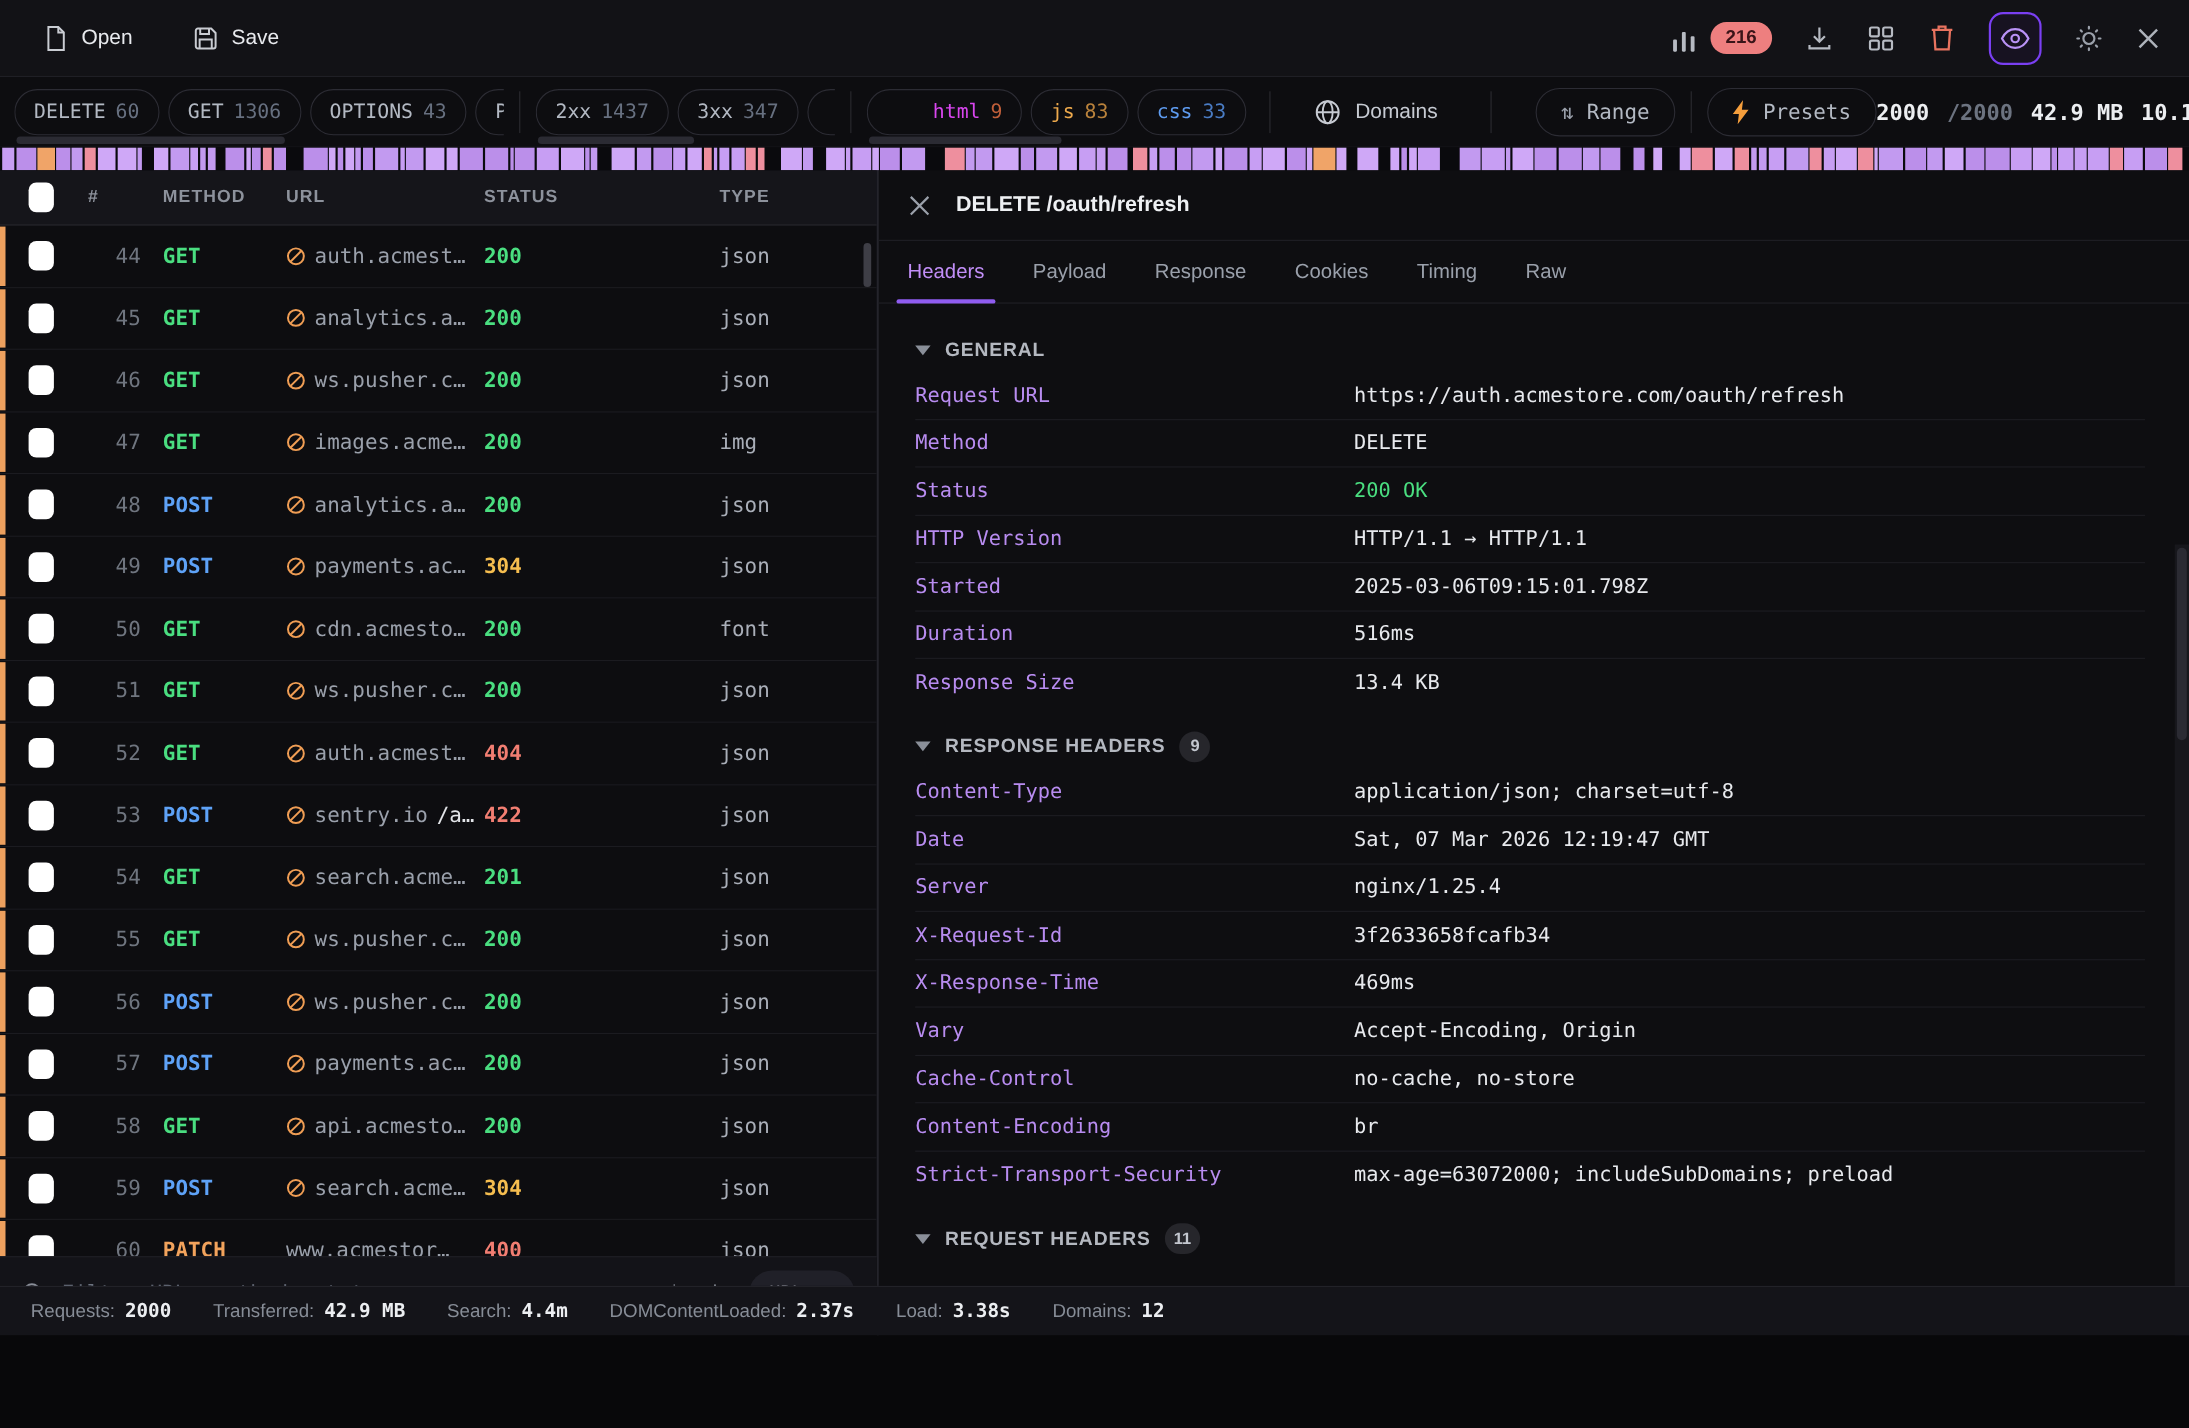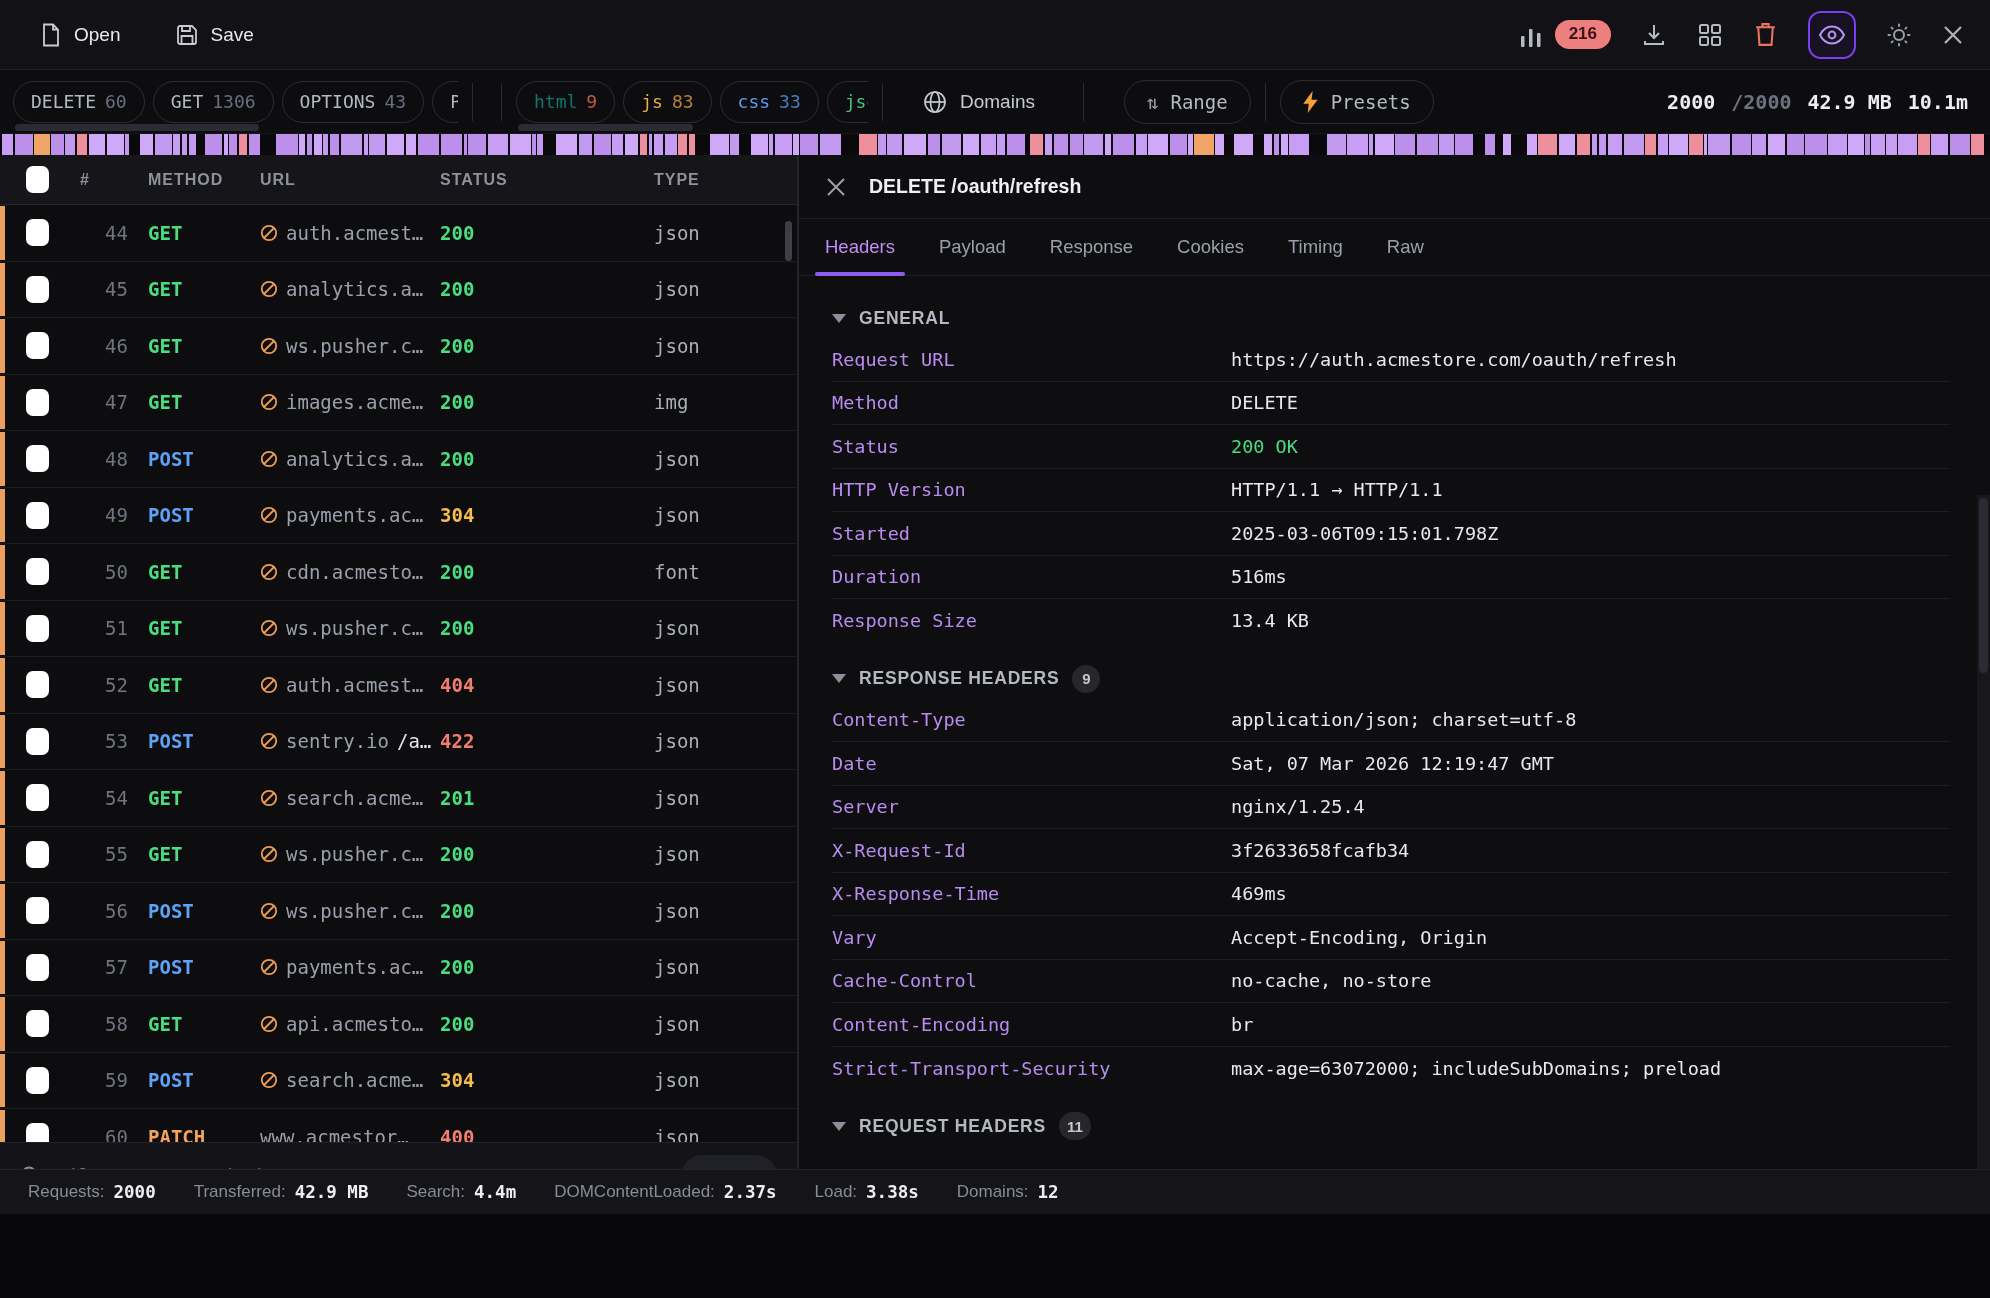--- a/index.html
+++ b/index.html
@@ -215,24 +215,35 @@
         </div>
         <div class="chip">
           <span>OPTIONS</span>
           <span class="cnt">43</span>
         </div>
         <div class="chip">
           <span>P</span>
         </div>
       </div>
     <div class="vdiv"></div>
+    <div class="chip-group" id="g-status" style="width:272px;--sb:142px">
+        <div class="chip">
+          <span>2xx</span>
+          <span class="cnt">1437</span>
+        </div>
+        <div class="chip">
+          <span>3xx</span>
+          <span class="cnt">347</span>
+        </div>
+        <div class="chip ghost"></div>
+      </div>
     <div class="vdiv"></div>
     <div class="chip-group" id="g-types" style="width:352px;--sb:175px">
         <div class="chip">
-          <span style="color: #0f766e;">html</span>
+          <span style="color: #d946ef; margin-left: 42px;">html</span>
           <span class="cnt" style="color: rgb(192, 95, 58);">9</span>
         </div>
         <div class="chip">
           <span style="color: rgb(237, 169, 76);">js</span>
           <span class="cnt" style="color: rgb(185, 130, 60);">83</span>
         </div>
         <div class="chip">
           <span style="color: rgb(94, 155, 239);">css</span>
           <span class="cnt" style="color: rgb(74, 124, 196);">33</span>
         </div>

